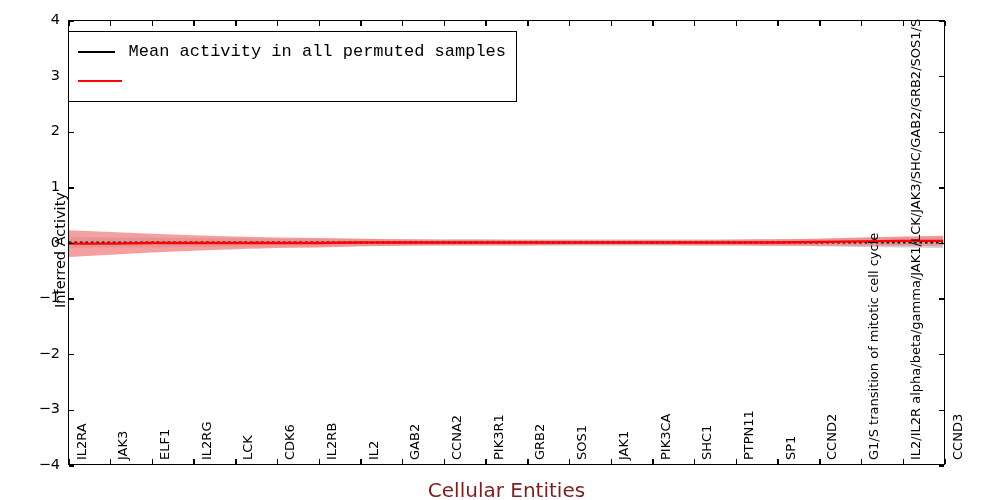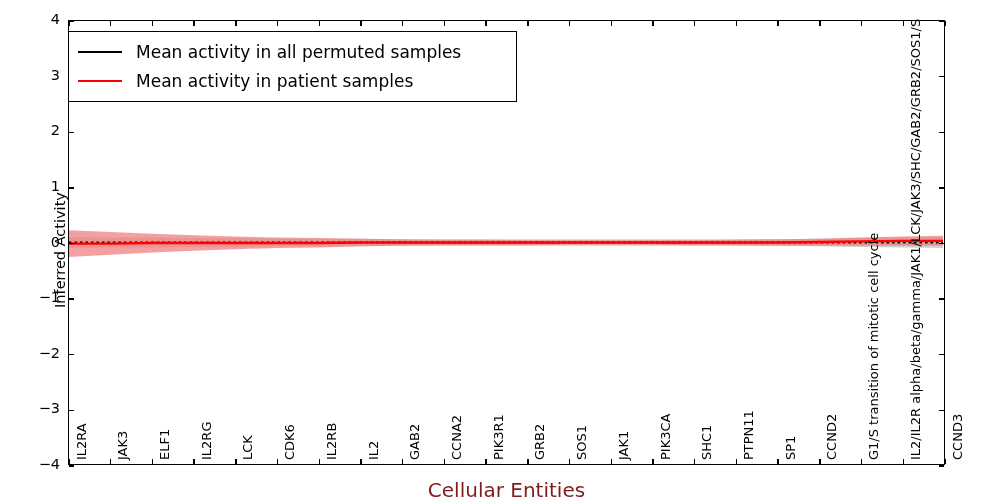--- a/index.html
+++ b/index.html
@@ -53,21 +53,21 @@
     text-align:center;font-size:20px;color:#7f1d1d;
   }
 
   
   #legend{
     position:absolute;left:0px;top:11px;
     background:#fff;border:1.3px solid #000;
     padding:5px 10px 6px 9px;box-sizing:border-box;
     width:449px;
   }
-  .legend-row{display:flex;align-items:center;height:29px;}
+  .legend-row{display:flex;align-items:center;height:29px;font-family:Liberation Mono, monospace;}
   .legend-swatch{width:44px;height:0;border-top-width:2px;border-top-style:solid;margin-right:14px;}
   .legend-text{font-size:17px;color:#000;white-space:nowrap;}
 
   
   svg.data-layer{position:absolute;left:0;top:0;width:100%;height:100%;display:block;}
 </style>
 </head>
 <body>
 
 <div id="figure">
@@ -192,17 +192,16 @@
 
   <div id="xlabel">Cellular Entities</div>
 
   <div id="legend" style="left: 68px; top: 31px;">
       <div class="legend-row">
         <div class="legend-swatch" style="border-top-color: rgb(0, 0, 0);"></div>
         <div class="legend-text">Mean activity in all permuted samples</div>
       </div>
       <div class="legend-row">
         <div class="legend-swatch" style="border-top-color: rgb(255, 0, 0);"></div>
-        <div class="legend-text">Mean activity in patient samples</div>
       </div>
     </div>
 
 </div>
 
 </body></html>

